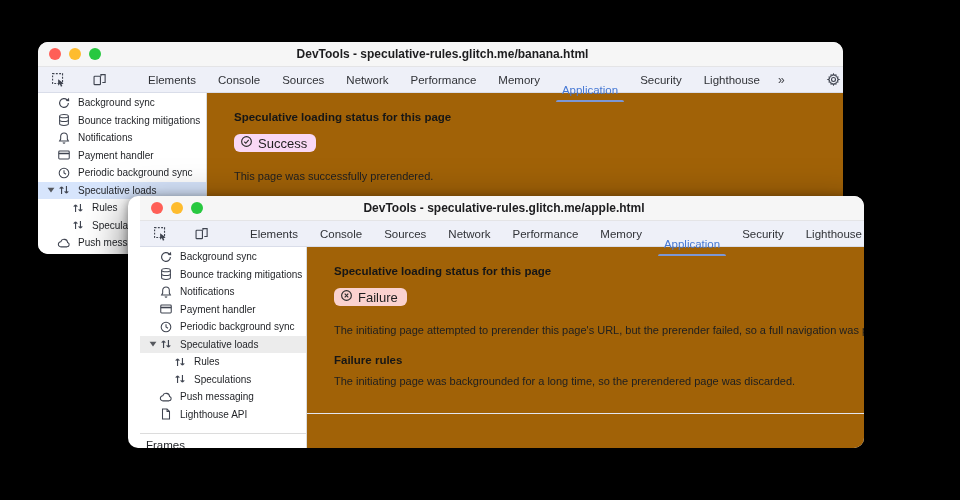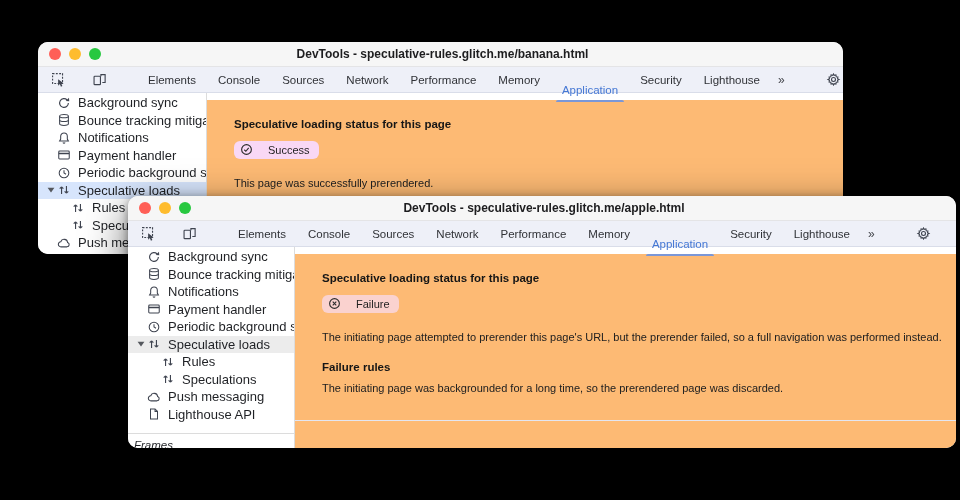--- a/index.html
+++ b/index.html
@@ -9,21 +9,21 @@
     background:#000;
     font-family:"Liberation Sans", sans-serif;
     -webkit-font-smoothing:antialiased;
   }
   .window {
     position:absolute; background:#fff; border-radius:10px; overflow:hidden;
     box-shadow:0 14px 44px rgba(0,0,0,.6), 0 2px 10px rgba(0,0,0,.4);
     display:flex; flex-direction:column;
   }
   .window.back  { left:38px;  top:42px;  width:805px; height:212px; }
-  .window.front { left:128px; top:196px; width:828px; height:252px; }
+  .window.front { left:128px; top:196px; width:736px; height:252px;padding-left:12px; }
 
   
   .titlebar {
     flex:0 0 25px; height:25px; background:var(--titlebar-bg,#f6f6f6);
     border-bottom:1px solid #e4e4e6; display:flex; align-items:center; position:relative;
   }
   .lights { display:flex; gap:8px; padding-left:11px; position:relative; z-index:2; }
   .light { width:12px; height:12px; border-radius:50%; }
   .light.red    { background:var(--light-red,#ff5f57); }
   .light.yellow { background:var(--light-yellow,#febc2e); }
@@ -58,35 +58,35 @@
   
   .main { flex:1; display:flex; min-height:0; }
   .sidebar {
     flex:0 0 169px; width:169px; border-right:1px solid #dcdcdc;
     padding-top:1px; overflow:hidden; background:#fff;
   }
   .front .sidebar { flex-basis:167px; width:167px; }
   .row { height:17.5px; display:flex; align-items:center; padding-left:7px; white-space:nowrap; }
   .row .tw { width:11px; flex:0 0 11px; display:flex; align-items:center; justify-content:center; }
   .row .si { width:16px; height:16px; flex:0 0 16px; margin-right:6px; display:flex; align-items:center; justify-content:center; }
-  .row .lbl { font-size:13px; color:#1f2125;text-align:right; }
+  .row .lbl { font-size:10px; color:#1f2125;text-align:right; }
   .row.child { padding-left:21px; }
   .row.sel-blue { background:var(--selection-blue,#d7e5fc); }
   .row.sel-gray { background:var(--selection-gray,#ececec); }
   .sb-divider { height:1px; background:#dcdcdc; margin-top:10px; }
-  .frames-row { padding:5px 0 0 6px; font-size:11.5px; color:#1f2125; white-space:nowrap;font-style:italic; }
-
-  .content { flex:1; min-width:0; padding:16px 0 0 27px; overflow:hidden; background:#fdba74;margin-top:7px; }
+  .frames-row { padding:5px 0 0 6px; font-size:11.5px; color:#1f2125; white-space:nowrap; }
+
+  .content { flex:1; min-width:0; padding:16px 0 0 27px; overflow:hidden; background:#a16207; }
   .content h3 {
     margin:0; font-size:11.5px; line-height:16px; font-weight:700; color:#161616; white-space:nowrap;
   }
   .badge-row { margin-top:9px; height:18px; display:flex; }
   .badge {
-    display:inline-flex; align-items:center; gap:15px; height:18px;
-    padding:0 9px 0 6px; border-radius:6px; font-size:11px; color:#1f1f1f; white-space:nowrap;
+    display:inline-flex; align-items:center; gap:5px; height:18px;
+    padding:0 9px 0 6px; border-radius:6px; font-size:13px; color:#1f1f1f; white-space:nowrap;
   }
   .badge.success { background:var(--success-bg,#f9d8f5); }
   .badge.failure { background:var(--failure-bg,#fad2cf); }
   .content p { margin:16px 0 0; font-size:11px; line-height:16px; color:#202020; white-space:nowrap; }
   .content h3.fr-head { margin-top:14px; }
   .content p.fr-text { margin-top:5px; }
   .hdivider { height:1px; background:#e3e6f1; margin:24px 0 0 -27px; }
   .content h3.spec-head { margin-top:16px; }
 </style>
 </head>

